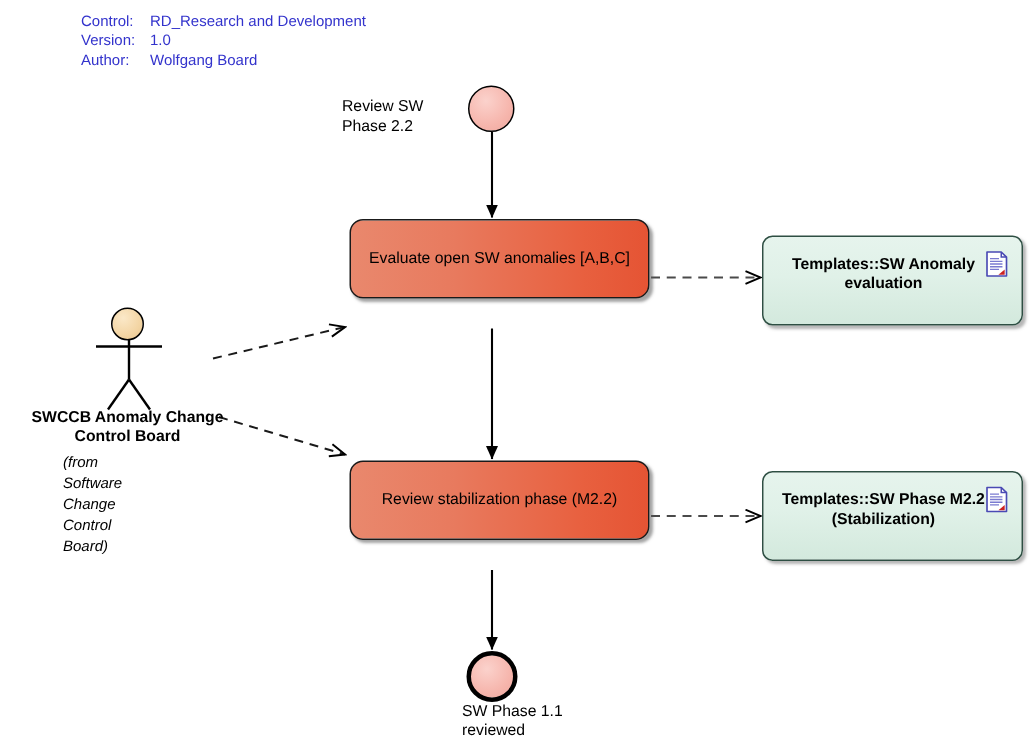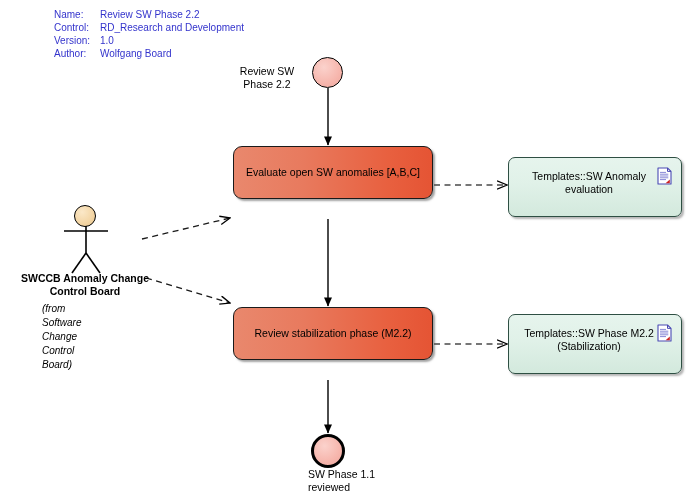--- a/index.html
+++ b/index.html
@@ -62,21 +62,21 @@
     position: absolute;
     font-size: 10.5px;
     line-height: 13px;
     color: #000000;
     white-space: pre-line;
   }
   .start-label {
     left: 228px;
     top: 65px;
     width: 78px;
-    text-align: center;
+    text-align: left;
   }
   .end-label {
     left: 308px;
     top: 468px;
     width: 110px;
     text-align: left;
   }
 
   
   .activity {
@@ -115,21 +115,21 @@
   }
   #artifact-1 { left: 508px; top: 157px; }
   #artifact-2 { left: 508px; top: 314px; }
 
   .artifact-text {
     position: absolute;
     left: 10px;
     top: 12px;
     width: 140px;
     font-size: 10.5px;
-    font-weight: normal;
+    font-weight: bold;
     line-height: 13px;
     color: #000000;
     text-align: center;
     white-space: pre-line;
   }
 
   .doc-icon {
     position: absolute;
     right: 9px;
     top: 9px;
@@ -189,23 +189,20 @@
     height: 503px;
     pointer-events: none;
   }
 </style>
 </head>
 <body>
 
 <div id="canvas">
 
   <div class="meta">
-    <span class="meta-row">
-      <span class="meta-key">Name:</span><span class="meta-val">Review SW Phase 2.2</span>
-    </span>
     <span class="meta-row">
       <span class="meta-key">Control:</span><span class="meta-val">RD_Research and Development</span>
     </span>
     <span class="meta-row">
       <span class="meta-key">Version:</span><span class="meta-val">1.0</span>
     </span>
     <span class="meta-row">
       <span class="meta-key">Author:</span><span class="meta-val">Wolfgang Board</span>
     </span>
   </div>

